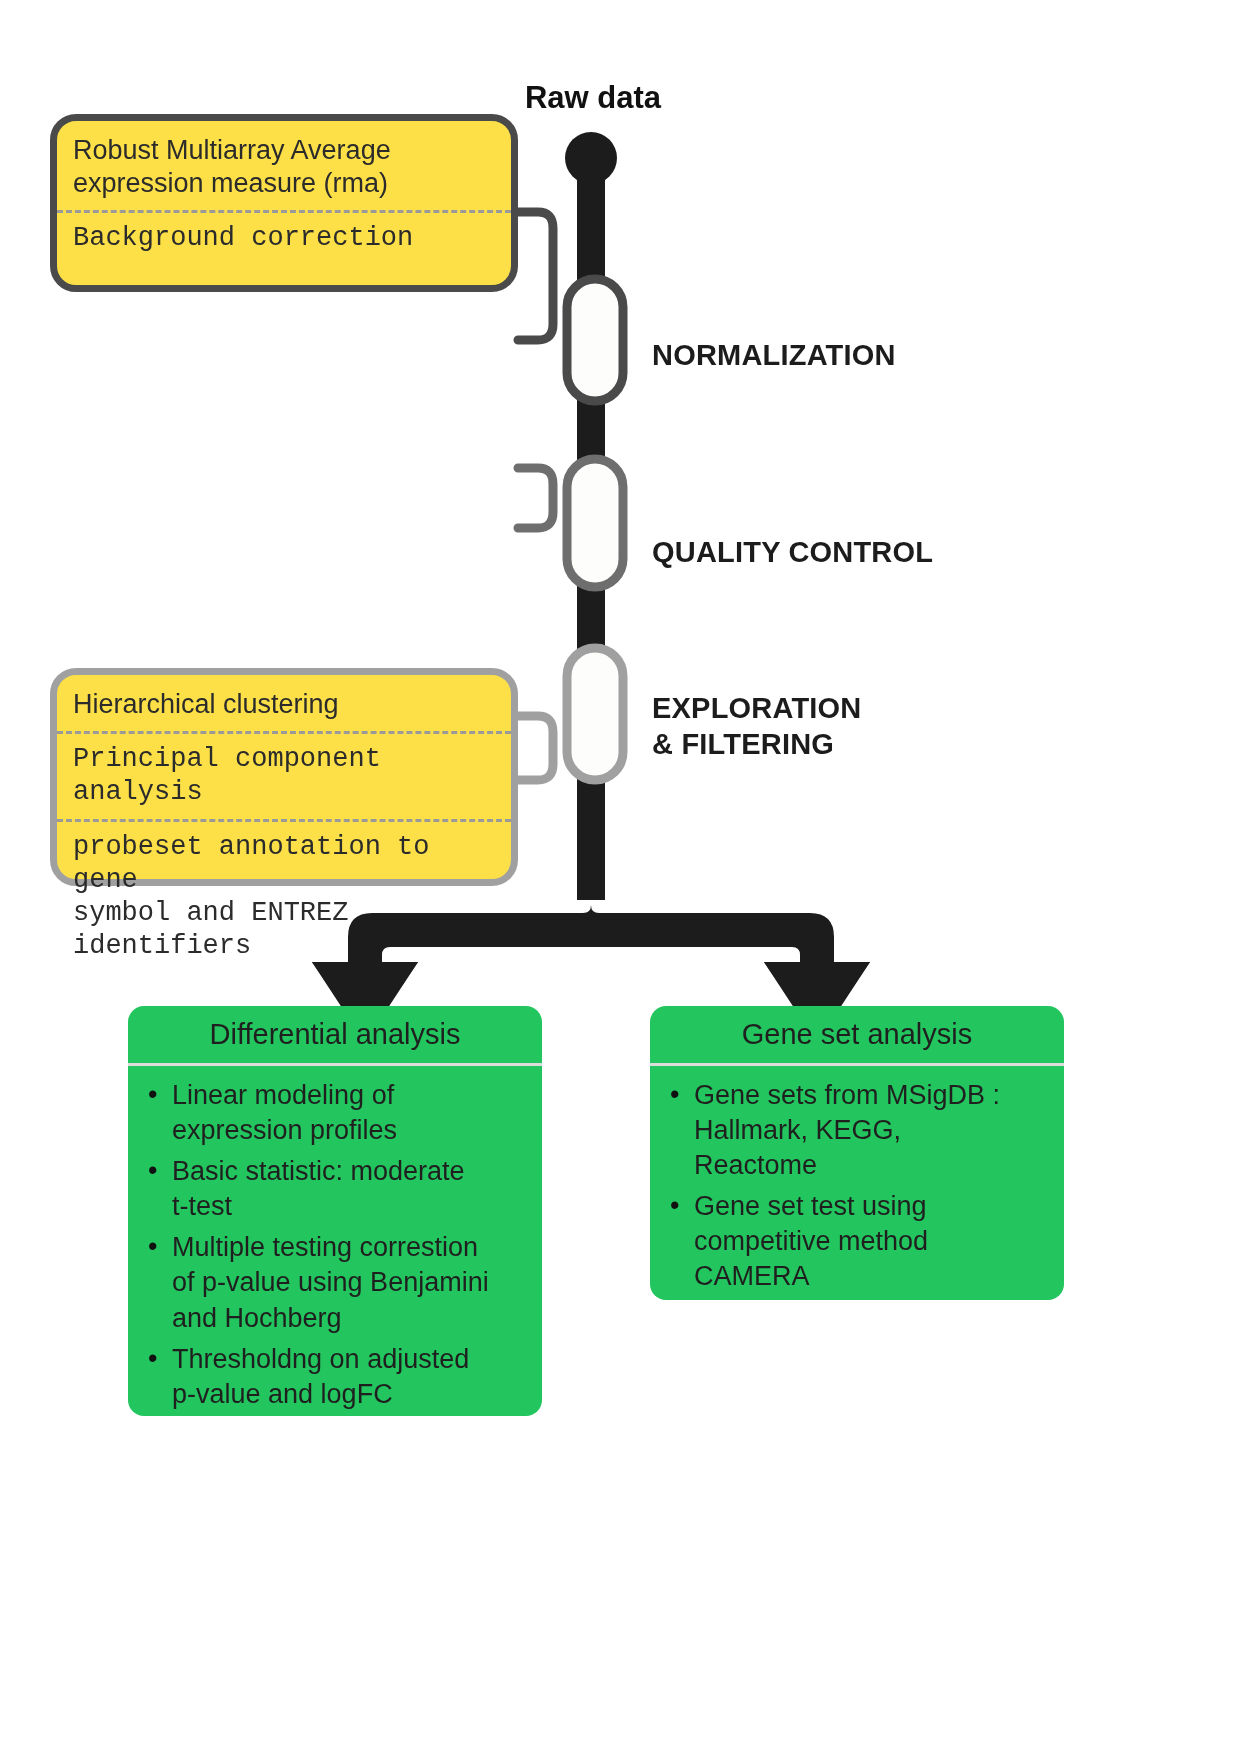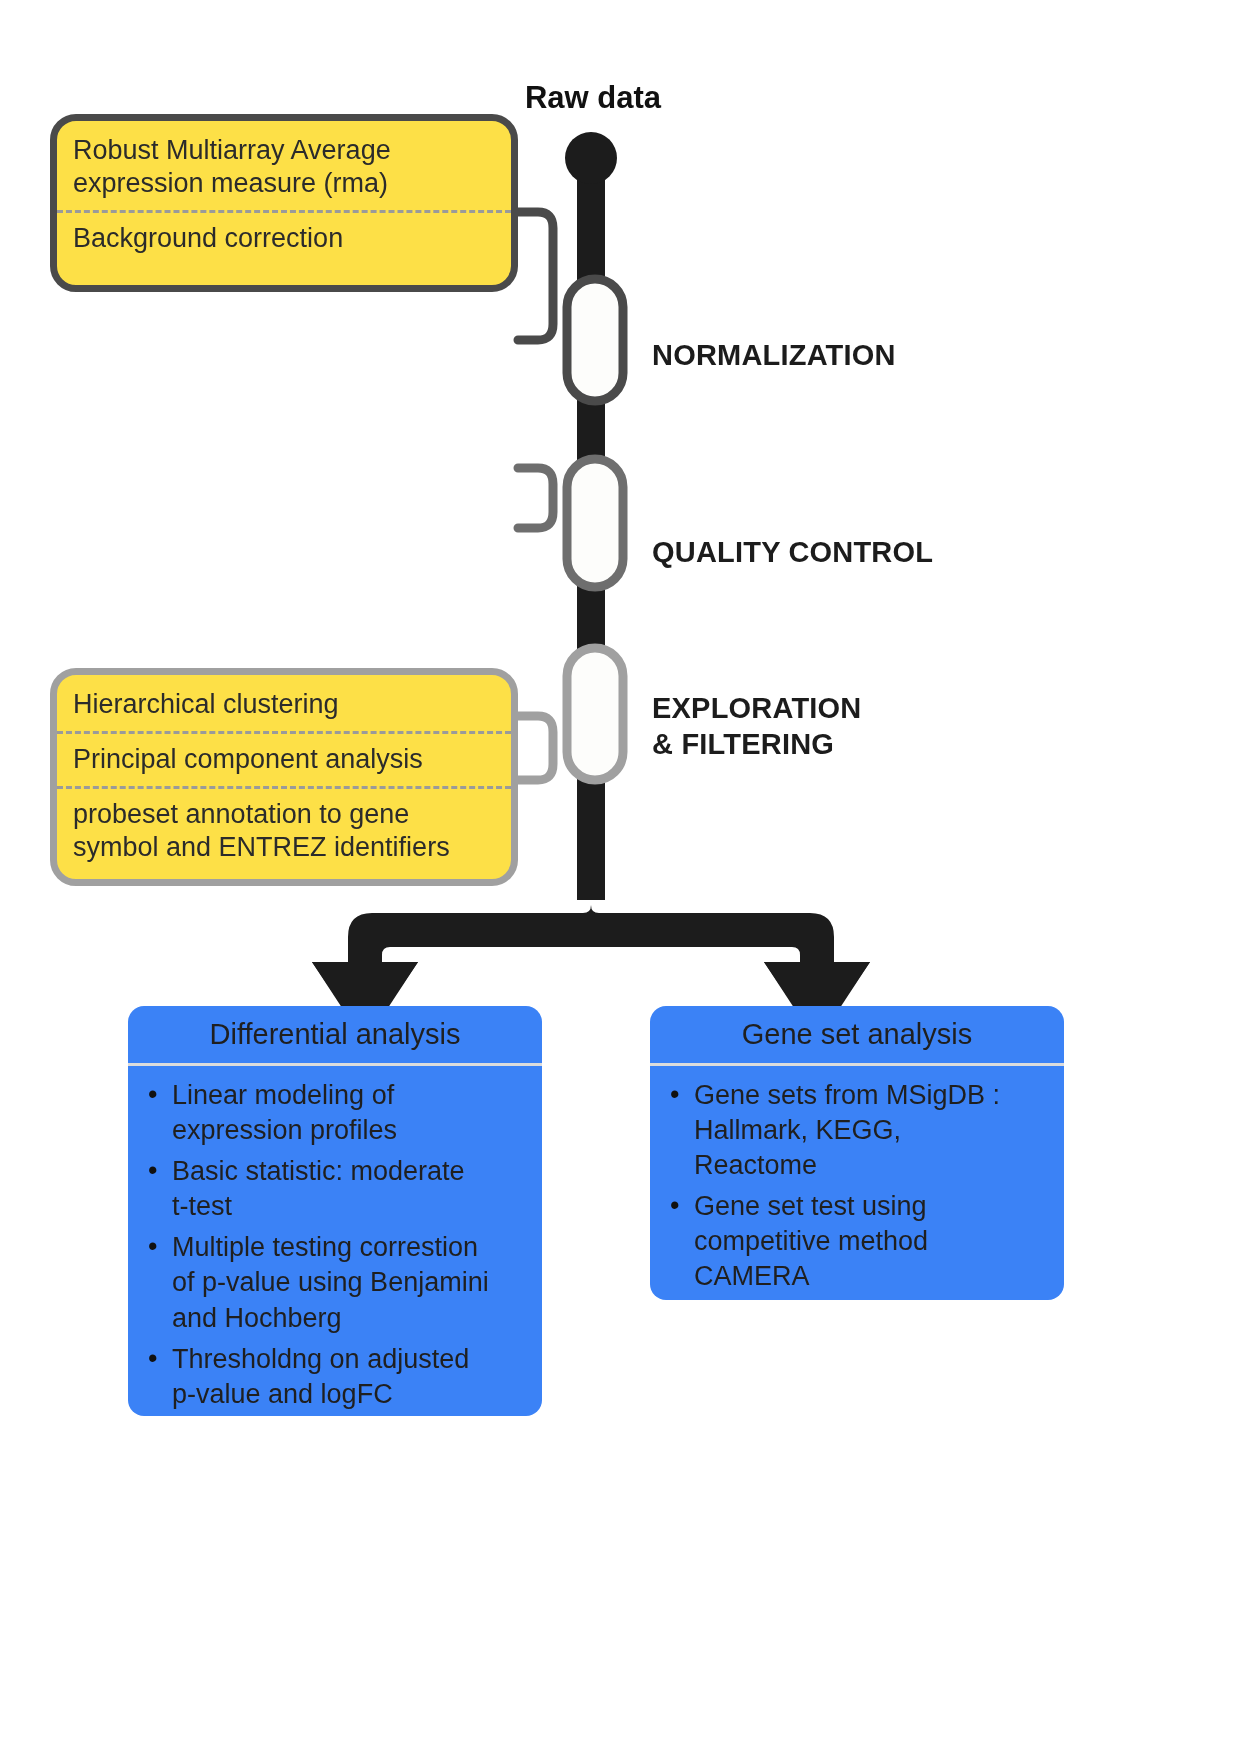--- a/index.html
+++ b/index.html
@@ -44,20 +44,21 @@
   }
   .detail-row {
     font-size: 27px;
     line-height: 1.22;
     color: #2b2b2b;
     padding: 9px 16px 10px 16px;
     white-space: pre-line;
   }
   .detail-row + .detail-row {
     border-top: 3px dashed #9a9a9a;
+    font-family: Liberation Mono, monospace;
   }
 
   #box-normalization {
     left: 50px;
     top: 114px;
     width: 468px;
     height: 178px;
     border-width: 7px;
     border-color: #4a4a4a;
   }
@@ -101,21 +102,21 @@
     text-align: center;
     font-size: 31px;
     font-weight: bold;
     color: #111111;
   }
 
   
   .outcome-panel {
     position: absolute;
     box-sizing: border-box;
-    background: #3b82f6;
+    background: #22c55e;
     border-radius: 16px;
     padding: 0;
   }
   .outcome-title {
     font-size: 29px;
     color: #1f1f1f;
     text-align: center;
     padding: 12px 10px 12px 10px;
     border-bottom: 3px solid #dcdcdc;
   }

